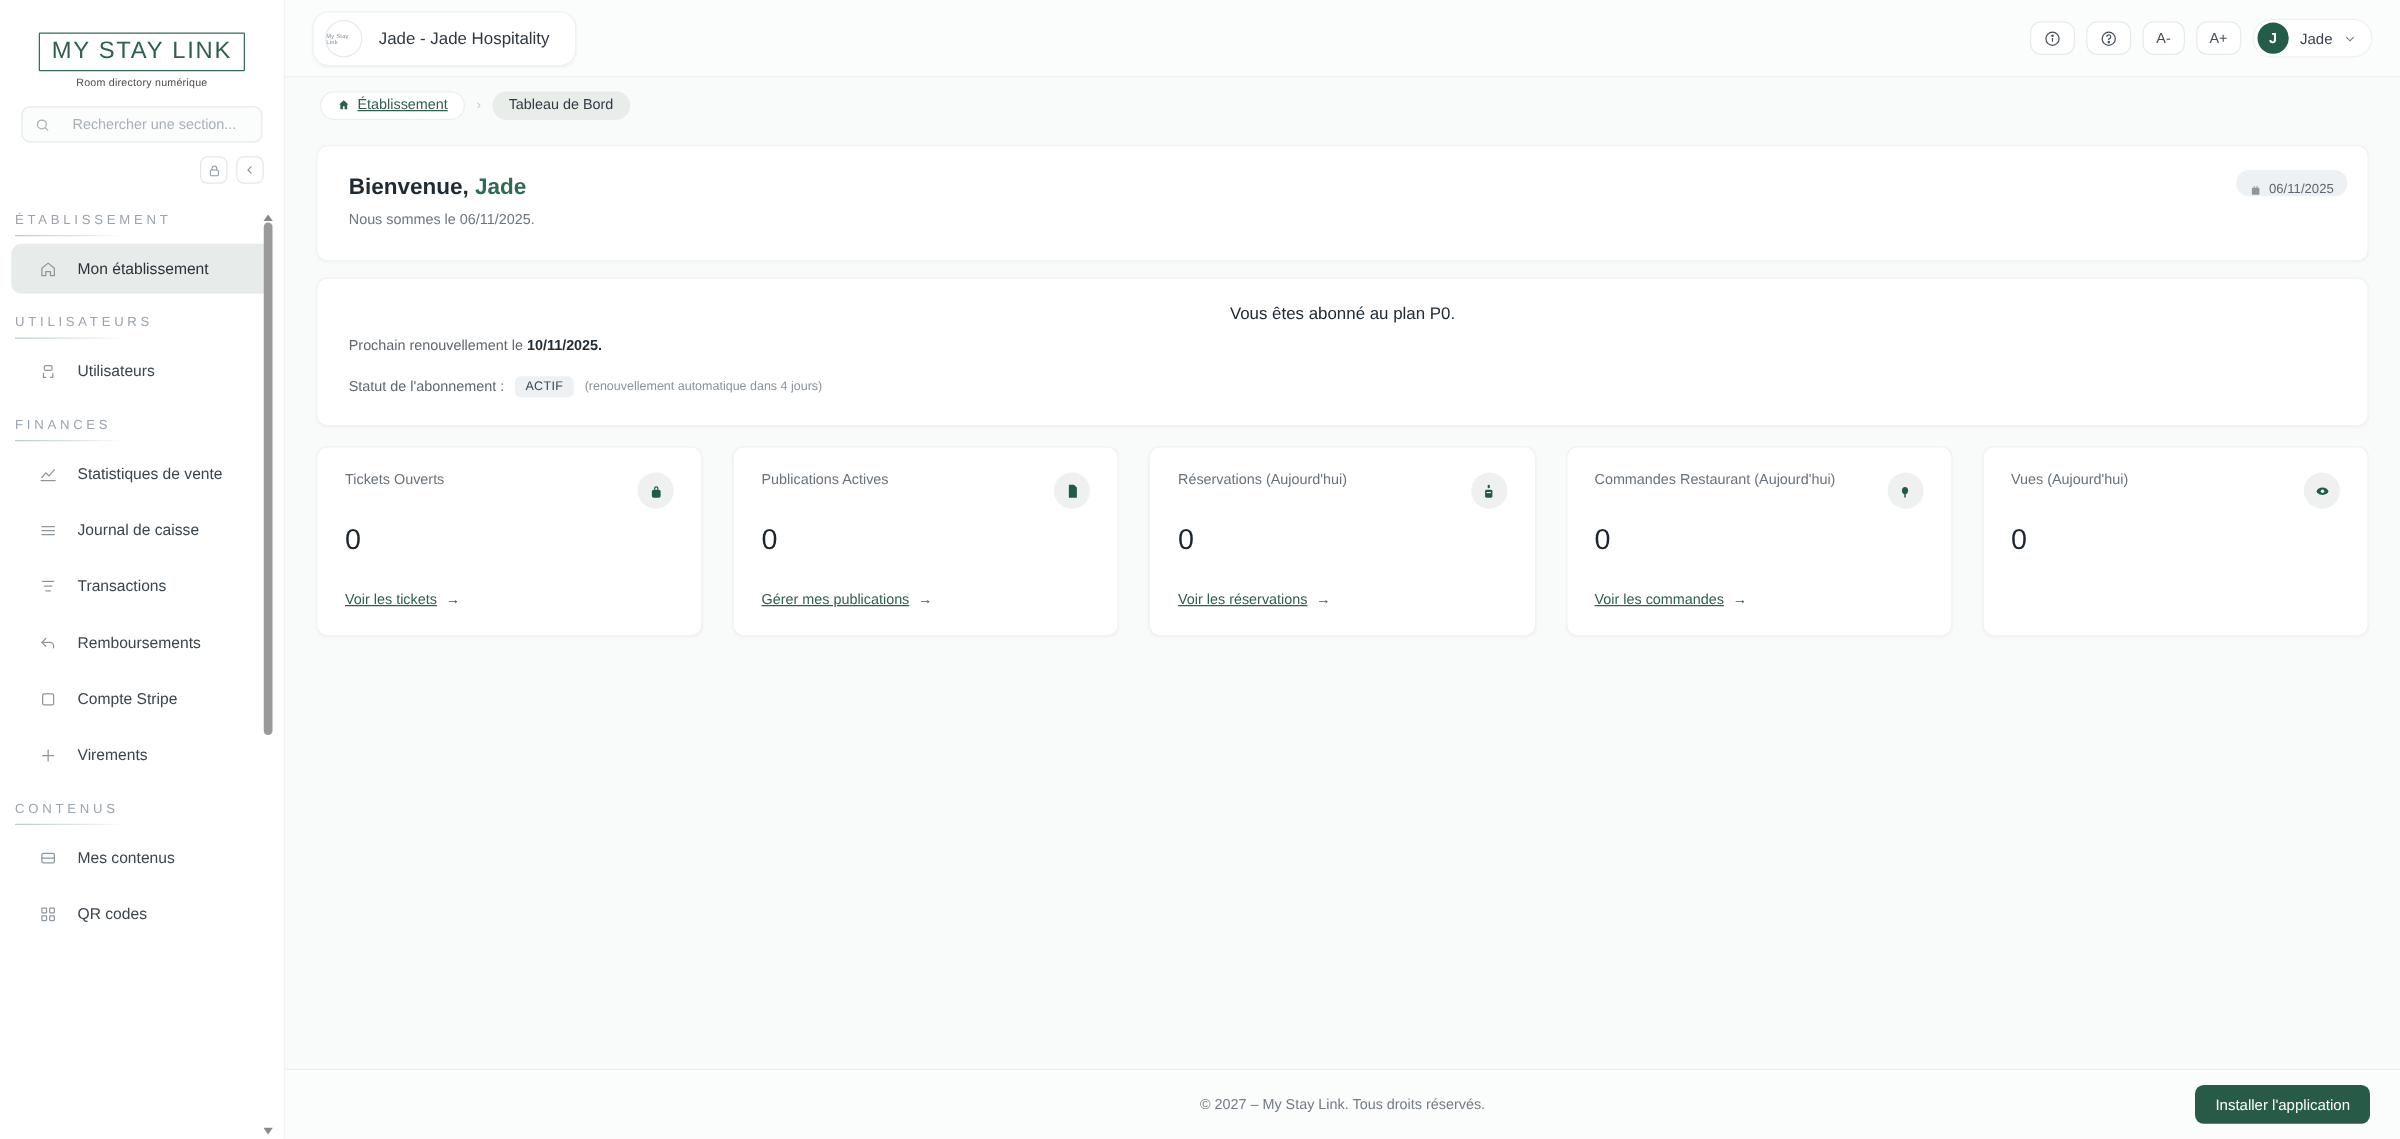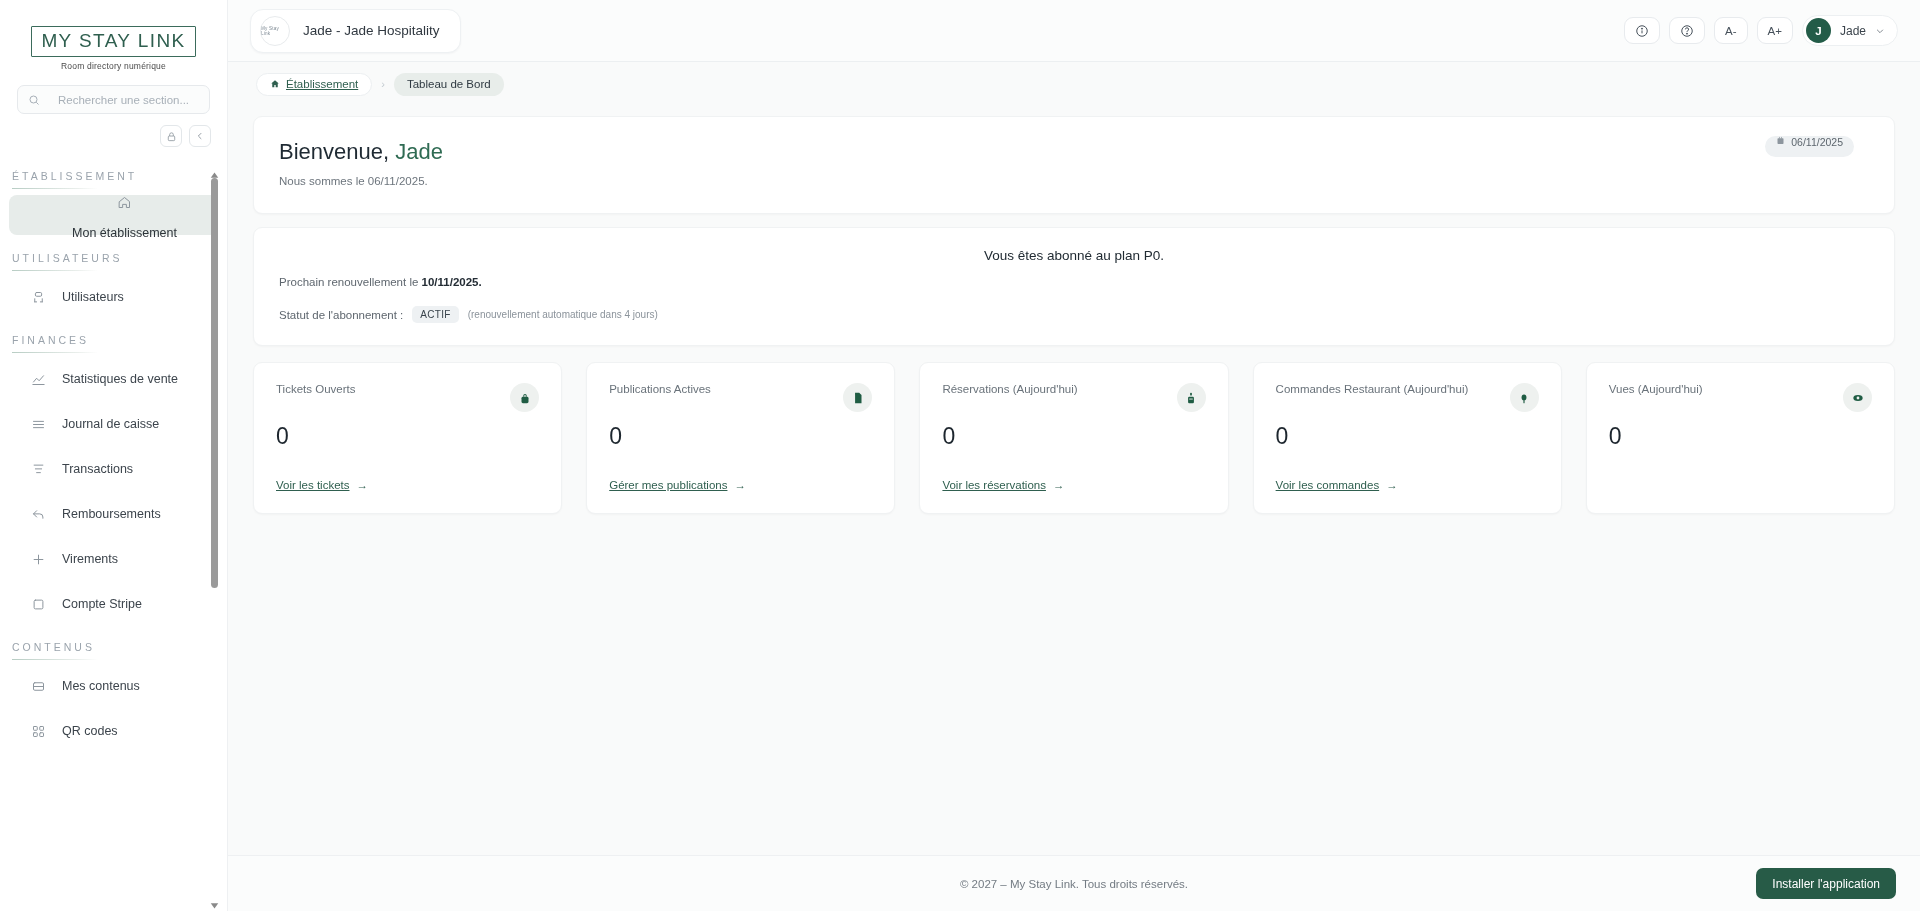--- a/index.html
+++ b/index.html
@@ -70,21 +70,21 @@
   .nav-rule {
     height: 1px; background: linear-gradient(to right,#b8cdc4,#e9eeeb 75%,transparent);
     width: 86px; margin-left: 12px; margin-bottom: 6px;
   }
   .nav-item {
     display: flex; align-items: center; gap: 16px;
     height: 40px; margin: 5px 9px; padding-left: 22px;
     border-radius: 8px; cursor: pointer;
     font-size: 12.5px; color: #3c444c;
   }
-  .nav-item.active { background: #e7ecea; color: #2c3339; flex-direction: column; }
+  .nav-item.active { background: #e7ecea; color: #2c3339; }
   .nav-item .ico { width: 15px; height: 15px; color: #8d969e; flex: 0 0 15px; }
   .nav-item.active .ico { color: #7d8790; }
   .sb-track {
     position: absolute; right: 4px; top: 0; bottom: 0; width: 10px;
     background: #ffffff;
   }
   .sb-thumb {
     position: absolute; right: 5px; top: 20px; width: 7px; height: 410px;
     background: #9a9a9a; border-radius: 4px;
   }
@@ -143,27 +143,27 @@
   .crumb.current { background: #e8edea; color: #2f3a42; }
   .crumb-sep { color: #c4cbd1; font-size: 11px; }
 
   .content { flex: 1; overflow: hidden; padding: 10px 25px 0 25px; }
 
   .card {
     background: #fff; border-radius: 9px; border: 1px solid #f0f2f3;
     box-shadow: 0 1px 2px rgba(16,24,40,.03);
   }
   .welcome { padding: 22px 25px 26px 25px; position: relative; }
-  .welcome h1 { font-size: 22px; font-weight: 400; color: #1f2a33; }
+  .welcome h1 { font-size: 18px; font-weight: 700; color: #1f2a33; }
   .welcome h1 .accent { color: #2f6b53; }
   .welcome .sub { margin-top: 10px; font-size: 11.5px; color: #6d757d; }
   .date-badge {
-    position: absolute; right: 40px; top: 19px;
+    position: absolute; right: 16px; top: 19px;
     background: #eef1f3; border-radius: 12px; height: 21px;
-    display: flex; align-items: flex-start; gap: 6px; padding: 0 11px;
+    display: flex; align-items: flex-end; gap: 6px; padding: 0 11px;
     font-size: 10.5px; color: #5d666e;
   }
 
   .plan { margin-top: 13px; padding: 20px 25px 22px 25px; }
   .plan .l1 { font-size: 13.5px; color: #212b33; text-align: center; }
   .plan .l2 { margin-top: 13px; font-size: 11.5px; color: #5f676f; }
   .plan .l2 b { color: #242d35; }
   .plan .l3 { margin-top: 18px; font-size: 11.5px; color: #5f676f; display: flex; align-items: center; gap: 9px; }
   .status-pill {
     background: #eef1f3; border-radius: 5px; padding: 3px 8px;
@@ -307,33 +307,33 @@
               <svg width="15" height="15" viewBox="0 0 24 24" fill="none" stroke="#8d969e" stroke-width="1.6" stroke-linecap="round" stroke-linejoin="round">
                 <polyline points="9 6 4 11 9 16"></polyline>
                 <path d="M4 11h10a5 5 0 0 1 5 5v2"></path>
               </svg>
             </span>
             <span>Remboursements</span>
           </div>
           <div class="nav-item">
             <span class="ico">
               <svg width="15" height="15" viewBox="0 0 24 24" fill="none" stroke="#8d969e" stroke-width="1.6" stroke-linecap="round" stroke-linejoin="round">
+                <rect x="5" y="5" width="14" height="14" rx="2"></rect>
+              </svg>
+            </span>
+            <span>Compte Stripe</span>
+          </div>
+          <div class="nav-item">
+            <span class="ico">
+              <svg width="15" height="15" viewBox="0 0 24 24" fill="none" stroke="#8d969e" stroke-width="1.6" stroke-linecap="round" stroke-linejoin="round">
                 <line x1="12" y1="5" x2="12" y2="19"></line>
                 <line x1="5" y1="12" x2="19" y2="12"></line>
               </svg>
             </span>
             <span>Virements</span>
-          </div>
-          <div class="nav-item">
-            <span class="ico">
-              <svg width="15" height="15" viewBox="0 0 24 24" fill="none" stroke="#8d969e" stroke-width="1.6" stroke-linecap="round" stroke-linejoin="round">
-                <rect x="5" y="5" width="14" height="14" rx="2"></rect>
-              </svg>
-            </span>
-            <span>Compte Stripe</span>
           </div>
           <div class="nav-group-label">CONTENUS</div>
           <div class="nav-rule"></div>
           <div class="nav-item">
             <span class="ico">
               <svg width="15" height="15" viewBox="0 0 24 24" fill="none" stroke="#8d969e" stroke-width="1.6" stroke-linecap="round" stroke-linejoin="round">
                 <rect x="4" y="6" width="16" height="12" rx="2"></rect>
                 <line x1="4" y1="12" x2="20" y2="12"></line>
               </svg>
             </span>

